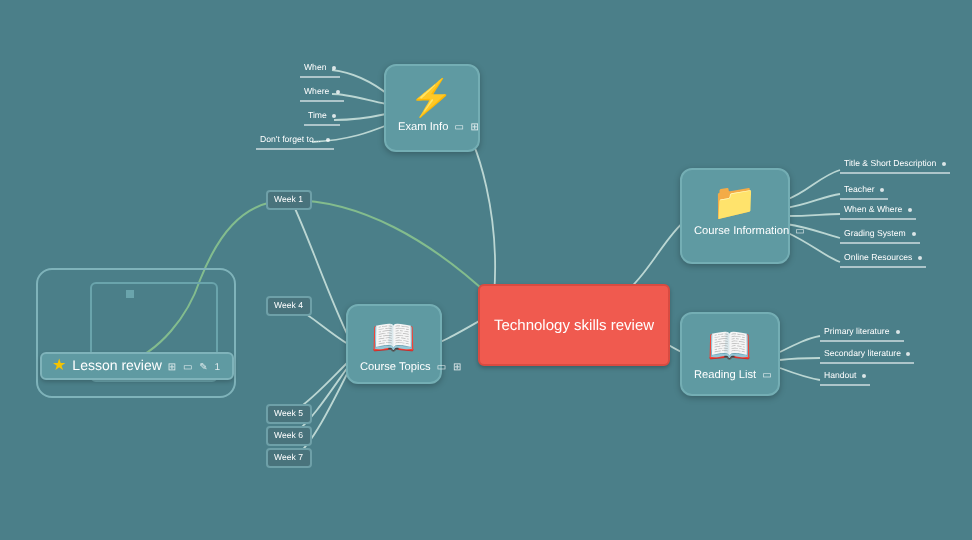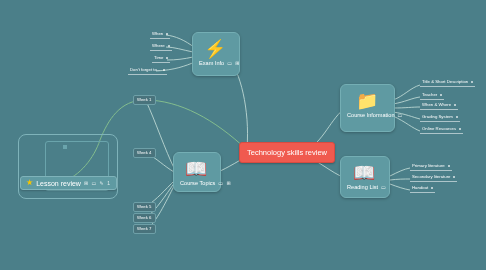--- a/index.html
+++ b/index.html
@@ -9,21 +9,21 @@
     font-family:"Liberation Sans", sans-serif;
     position:relative;
   }
   #canvas{position:absolute;left:0;top:0;width:486px;height:270px;}
   .node{position:absolute;box-sizing:border-box;}
 
   
   .central{
     background:#f05a4f;border:1px solid #d94b41;border-radius:3px;
     color:#ffffff;font-size:7.5px;line-height:11px;
-    padding:4px 7px;white-space:nowrap;
+    padding:14px 7px;white-space:nowrap;
     box-shadow:0 1px 2px rgba(0,0,0,.25);
     text-align:center;
   }
 
   
   .card{
     background:#5f9aa2;border:1px solid #74aeb4;border-radius:6px;
     box-shadow:0 1px 3px rgba(0,0,0,.25);
     padding:4px 6px 3px 6px;
     display:flex;flex-direction:column;justify-content:flex-start;

